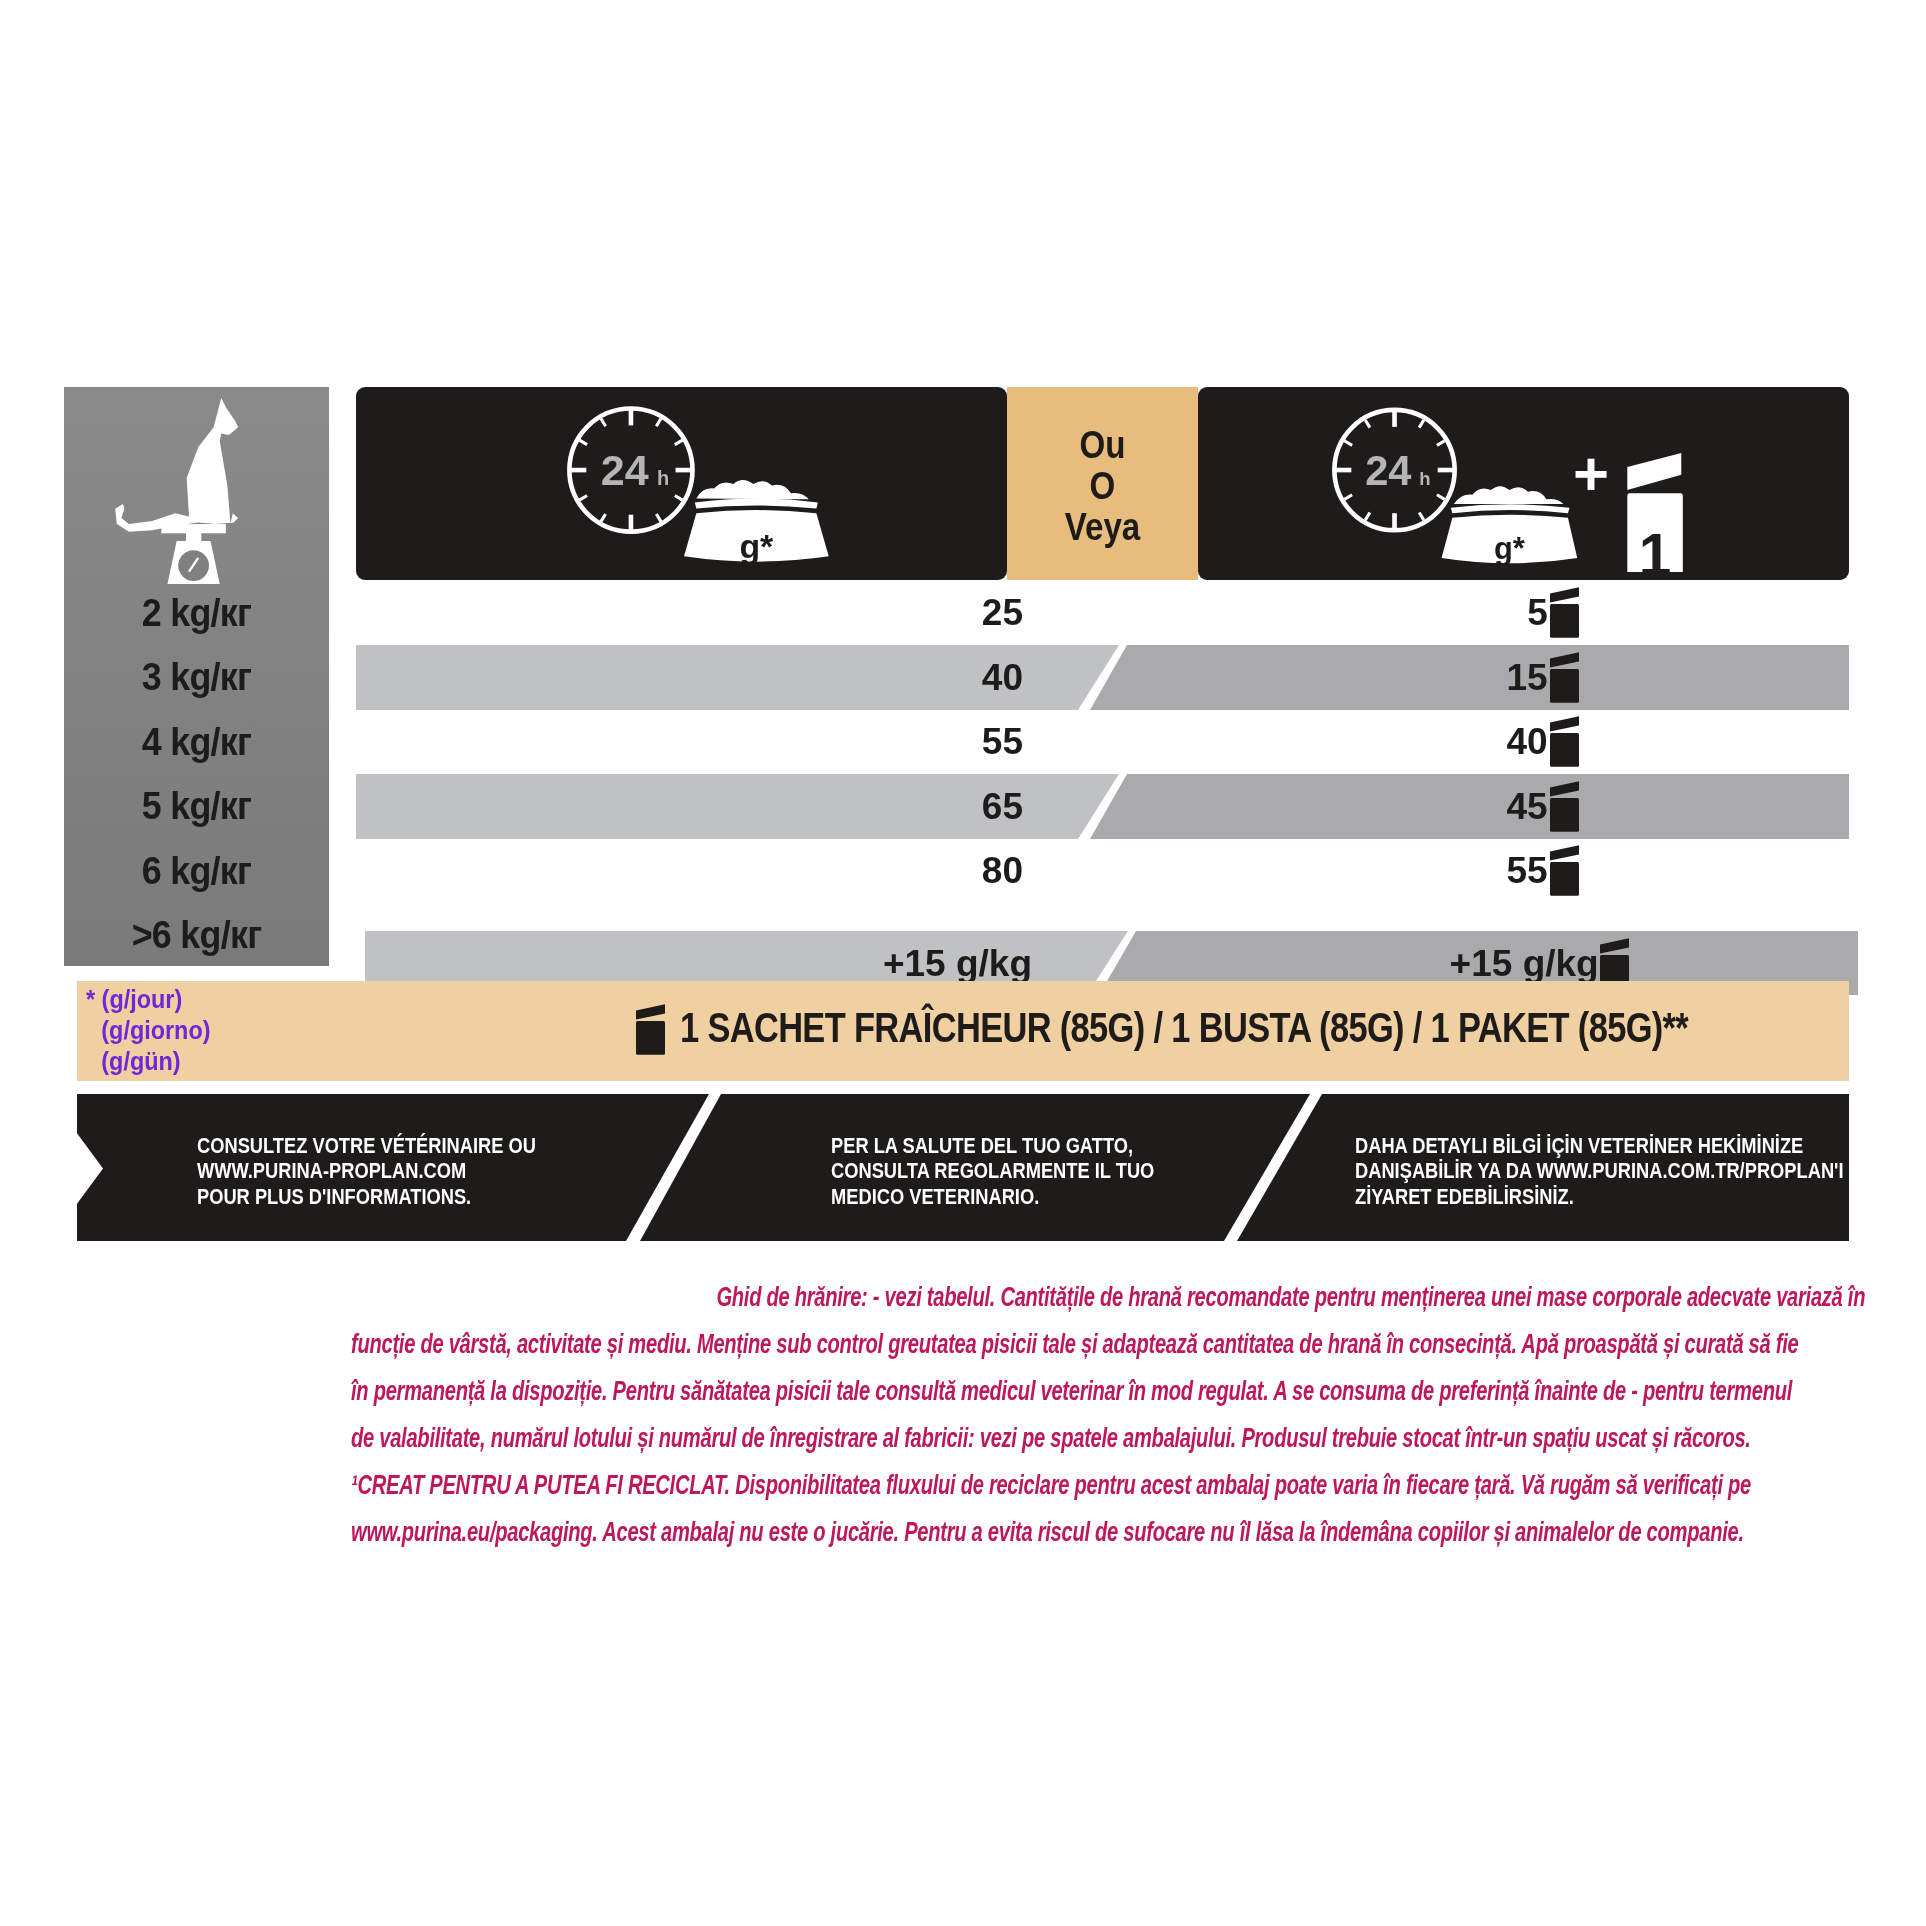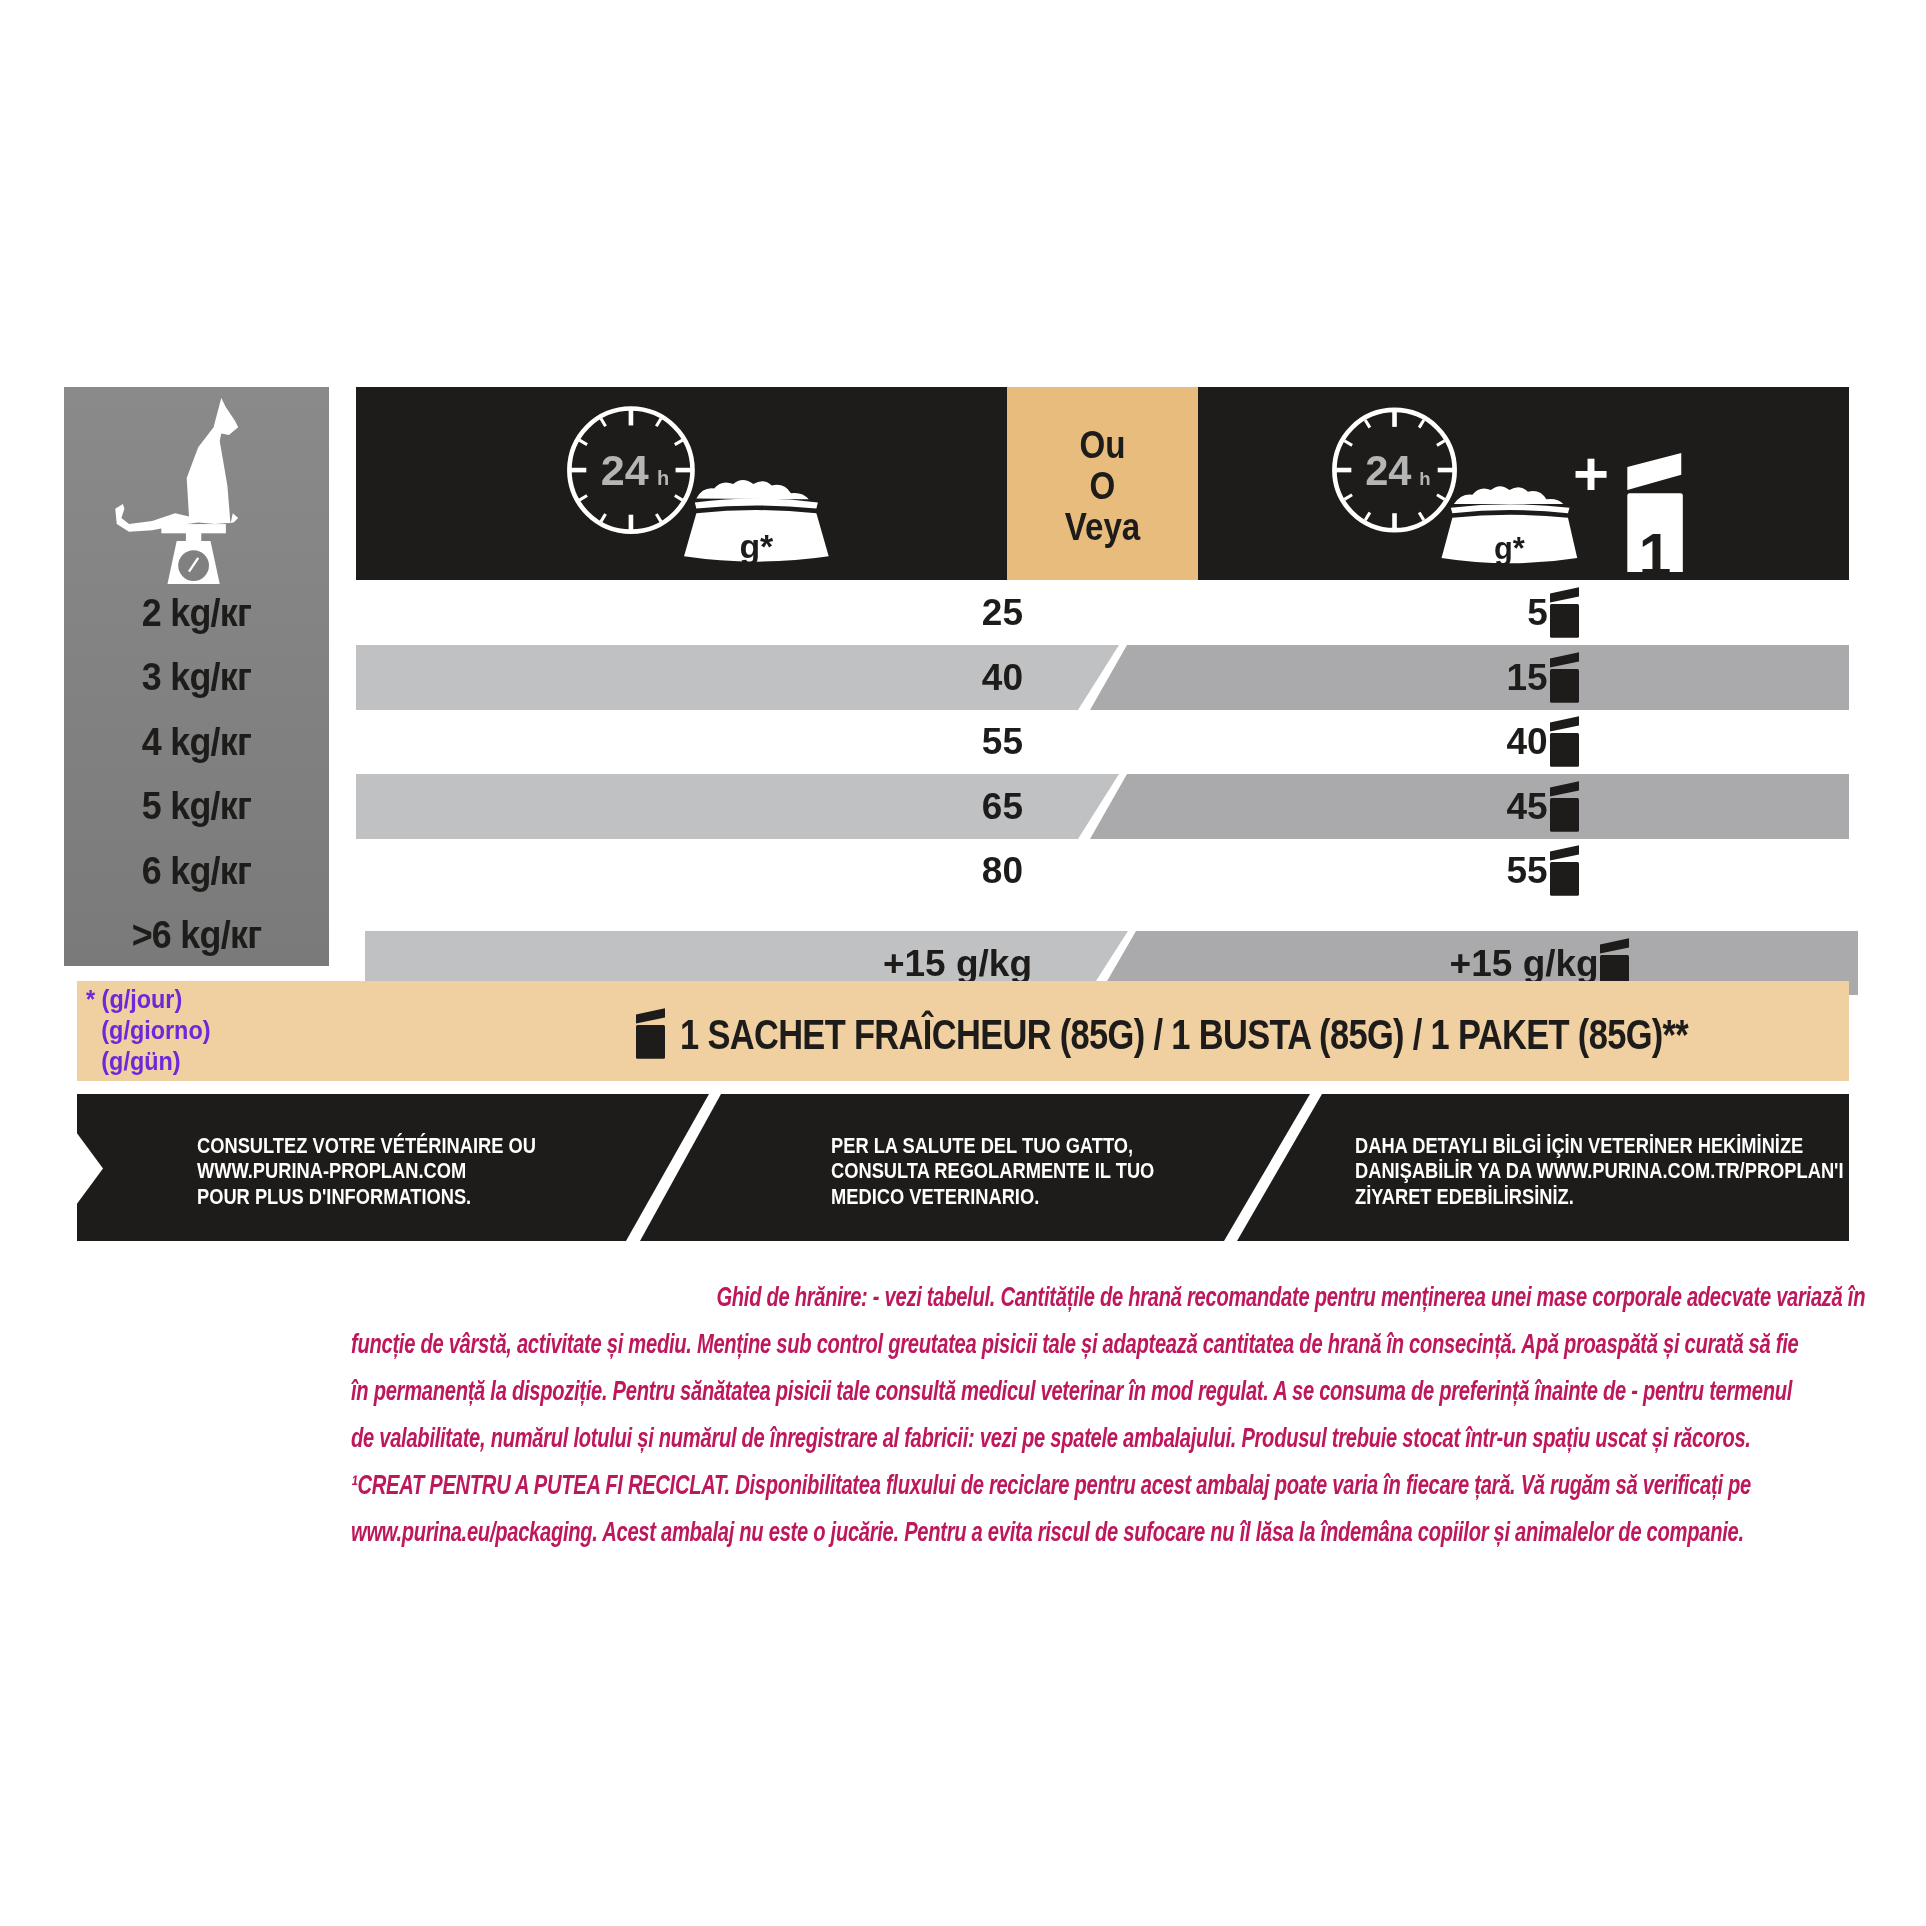--- a/index.html
+++ b/index.html
@@ -2,39 +2,39 @@
 <html style="font-size:12.3px"><head>
 <meta charset="utf-8">
 <style>
   html,body{margin:0;padding:0;background:#ffffff;}
   body{width:1926px;height:1926px;position:relative;overflow:hidden;font-family:"Liberation Sans","DejaVu Sans",sans-serif;color:#1d1c1a;}
   .abs{position:absolute;}
   
   #weight-col{left:64px;top:387px;width:265px;height:579px;background:linear-gradient(#8a8a8a,#7a7a7a);}
   .wlabel{position:absolute;left:0;width:265px;text-align:center;font-weight:700;font-size:39px;letter-spacing:-0.8px;transform:scaleX(0.92);color:#1d1c1a;line-height:65px;height:65px;}
   
-  .hdr-black{background:#1d1c1a;top:387px;height:193px;}
+  .hdr-black{background:#1d1c1a;top:387px;height:193px;border-radius:9px;}
   #hdr-left{left:356px;width:651px;}
   #hdr-mid{left:1007px;width:191px;top:387px;height:193px;background:#E8BC7C;}
   #hdr-right{left:1198px;width:651px;}
   #hdr-mid-text{position:absolute;left:0;top:37px;width:191px;text-align:center;font-weight:700;font-size:39px;line-height:41px;color:#1d1c1a;transform:scaleX(0.85);}
   
   .row{position:absolute;left:356px;width:1493px;height:65px;}
   .row .lhalf,.row .rhalf{position:absolute;top:0;height:100%;}
   .row.grey .lhalf{left:0;width:763px;background:#C0C1C3;clip-path:polygon(0 0,100% 0,722px 100%,0 100%);}
   .row.grey .rhalf{left:734px;width:759px;background:#AAAAAC;clip-path:polygon(37px 0,100% 0,100% 100%,0 100%);}
   .val-l{position:absolute;left:0;width:667px;text-align:right;top:0;line-height:65px;font-weight:700;font-size:37px;transform-origin:center;}
   .val-r{position:absolute;right:277px;top:0;line-height:65px;font-weight:700;font-size:37px;text-align:right;}
   .val-r .plus{font-size:31px;margin-left:6.2px;}
   .sachet{position:absolute;width:29px;height:51px;top:7px;}
   
   #orange-band{left:77px;top:981px;width:1772px;height:100px;background:#F0CFA0;}
   #unit-notes{position:absolute;left:9.2px;top:3.1px;font-size:26px;line-height:31px;font-weight:700;color:#6d28d9;}
   #unit-notes div{transform:scaleX(0.9);transform-origin:left;}
-  #sachet-note{position:absolute;left:559px;top:23px;height:55px;display:flex;align-items:flex-end;}
+  #sachet-note{position:absolute;left:559px;top:23px;height:55px;display:flex;align-items:flex-start;}
   #sachet-note-text{font-weight:700;font-size:42px;letter-spacing:-0.8px;transform:scaleX(0.82);transform-origin:left;white-space:nowrap;margin-left:15.4px;}
   
   #info-band{left:77px;top:1094px;width:1772px;height:147px;background:#1d1c1a;}
   .info-gap{position:absolute;top:0;height:147px;background:#ffffff;}
   .info-text{position:absolute;color:#ffffff;font-weight:700;font-size:22.3px;line-height:25.4px;white-space:nowrap;transform:scaleX(0.82);transform-origin:left;}
   
   #para{left:351px;top:1273px;width:1305px;font-size:28px;line-height:47px;color:#be185d;font-style:italic;}
   #para .ln{white-space:nowrap;transform:scaleX(0.72);transform-origin:left;height:47px;font-weight:700;letter-spacing:-0.4px;}
   #para .ln.first{text-align:right;transform-origin:right;}
 </style>

